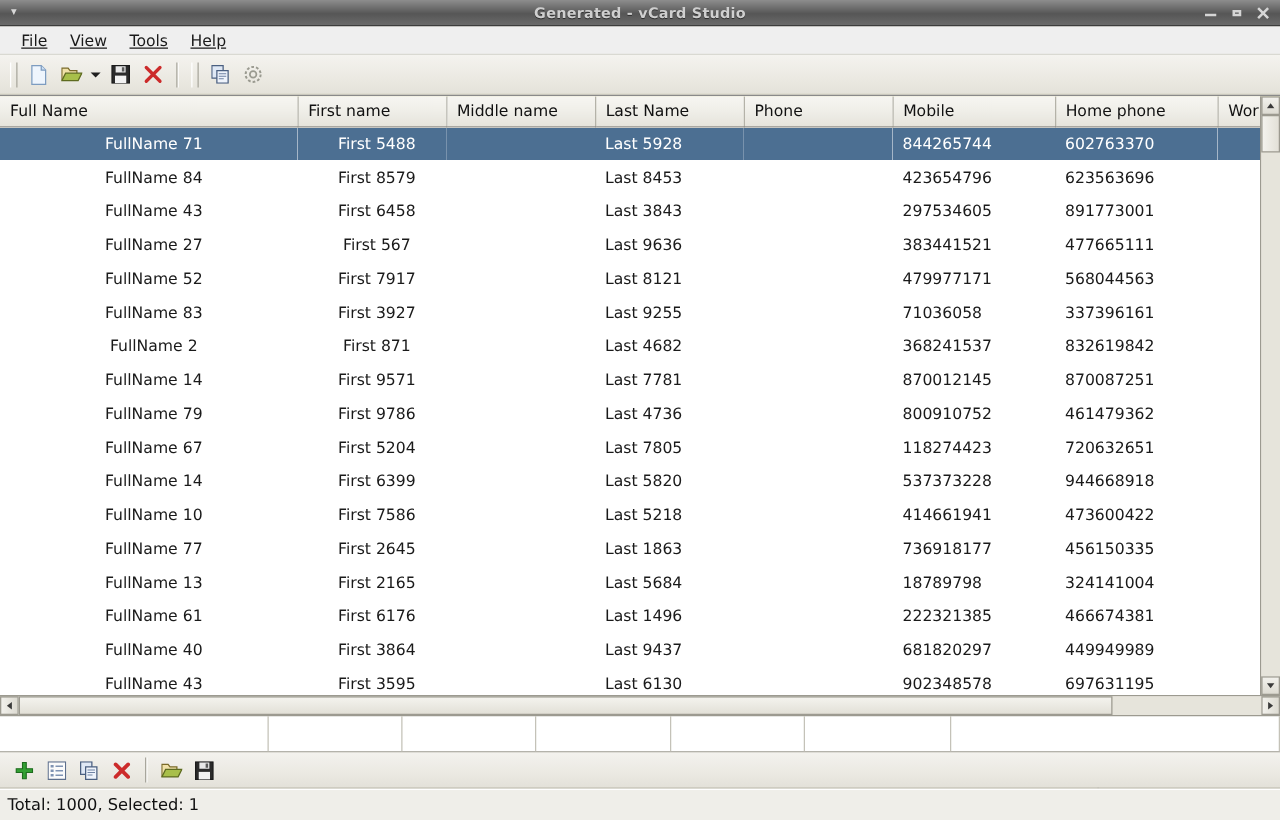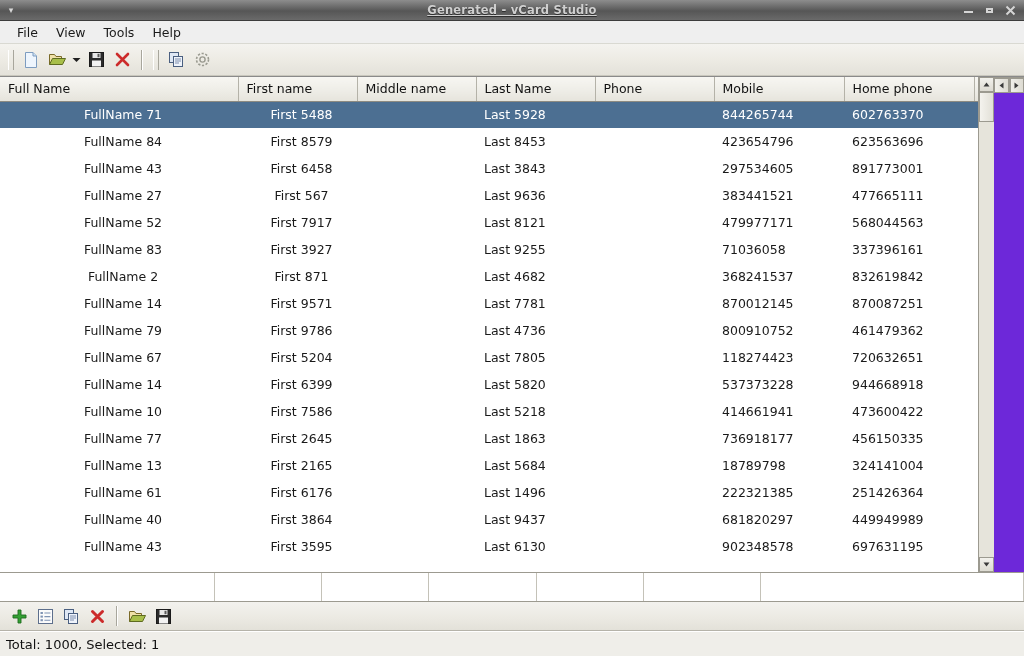--- a/index.html
+++ b/index.html
@@ -50,21 +50,20 @@
   #titlebar .title-text {
     position: absolute;
     left: 0; right: 0;
     text-align: center;
     font-size: 11.5px;
     font-weight: bold;
     color: #cfcfcf;
     text-shadow: 0 1px 0 #2e2e2e;
     letter-spacing: 0.2px;
     pointer-events: none;
-    text-decoration: underline;
   }
   #titlebar .win-buttons {
     margin-left: auto;
     display: flex;
     align-items: center;
     gap: 10px;
     padding-right: 8px;
     z-index: 2;
   }
   #titlebar .win-btn {
@@ -102,20 +101,21 @@
     display: flex;
     align-items: center;
     padding-left: 8px;
     box-sizing: border-box;
   }
   #menubar .menu-item {
     padding: 2px 9px;
     font-size: 12.5px;
     color: #1a1a1a;
     cursor: default;
+    text-decoration: underline;
   }
 
   
   #toolbar {
     height: 32px;
     flex: 0 0 32px;
     background: linear-gradient(to bottom, #f4f3ef 0%, #eceae3 55%, #e4e2da 100%);
     border-bottom: 1px solid #c9c7bd;
     display: flex;
     align-items: center;
@@ -152,23 +152,23 @@
     margin: 0 6px;
     border-left: 1px solid #a8a69c;
     border-right: 1px solid #ffffff;
     box-sizing: border-box;
   }
 
   
   #grid-area {
     flex: 1 1 auto;
     display: flex;
-    flex-direction: row;
+    flex-direction: column;
     min-height: 0;
-    background: #6d28d9;
+    background: #fef9c3;
     border-top: 1px solid #8a8a8a;
   }
   #grid-body-wrap {
     flex: 1 1 auto;
     display: flex;
     min-height: 0;
     overflow: hidden;
   }
   #grid-main {
     flex: 1 1 auto;
@@ -601,21 +601,21 @@
                 <td class="col-home">324141004</td>
                 <td class="col-work"></td>
               </tr>
               <tr>
                 <td class="col-full">FullName 61</td>
                 <td class="col-first">First 6176</td>
                 <td class="col-middle"></td>
                 <td class="col-last">Last 1496</td>
                 <td class="col-phone"></td>
                 <td class="col-mobile">222321385</td>
-                <td class="col-home">251426364</td>
+                <td class="col-home">466674381</td>
                 <td class="col-work"></td>
               </tr>
               <tr>
                 <td class="col-full">FullName 40</td>
                 <td class="col-first">First 3864</td>
                 <td class="col-middle"></td>
                 <td class="col-last">Last 9437</td>
                 <td class="col-phone"></td>
                 <td class="col-mobile">681820297</td>
                 <td class="col-home">449949989</td>

